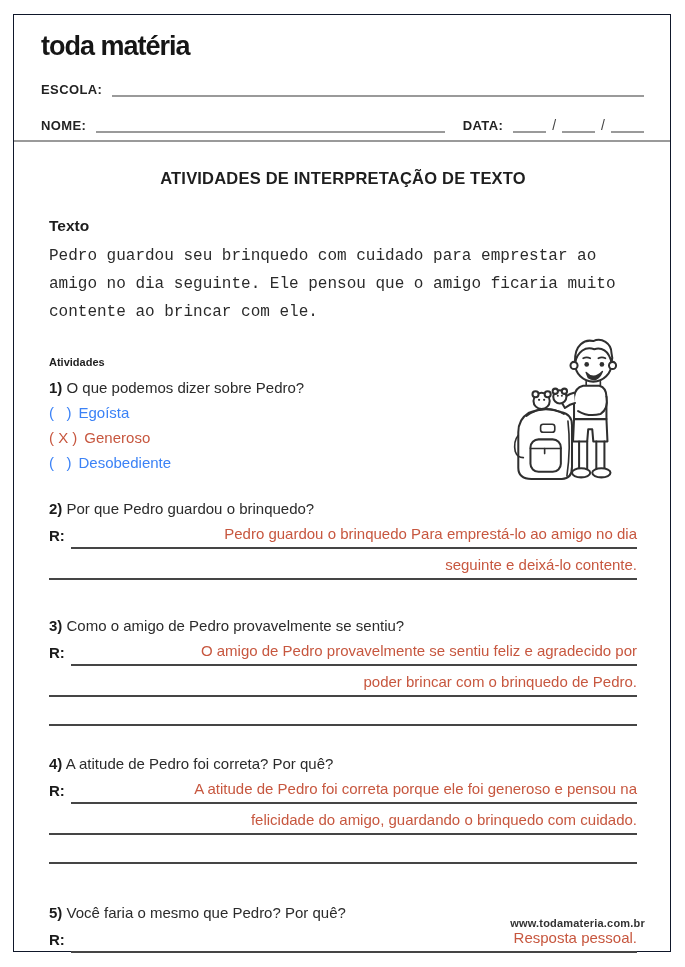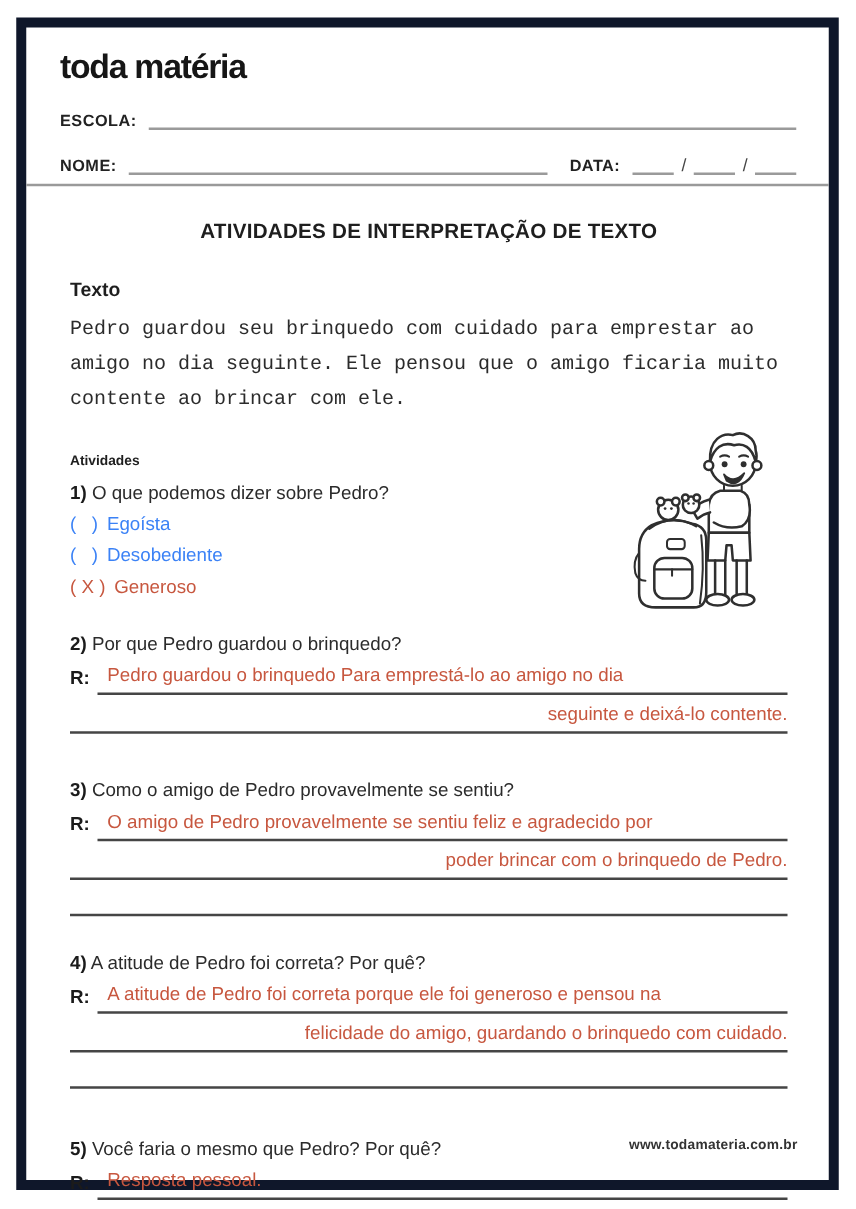--- a/index.html
+++ b/index.html
@@ -7,21 +7,21 @@
   .page {
     position:relative;
     width:685px; height:967px;
     background:#ffffff;
     font-family:"Liberation Sans", sans-serif;
     color:#2b2b2b;
     overflow:hidden;
   }
   .frame {
     position:absolute; left:13px; top:14px; width:658px; height:938px;
-    border:8px solid #0f172a;
+    border:1px solid #0f172a;
     background:#ffffff;
   }
   
   .header {
     height:127px;
     border-bottom:2px solid #9a9a9a;
     padding:14px 26px 0 27px;
   }
   .logo {
     font-size:27px; font-weight:bold; letter-spacing:-1px; color:#161616;
@@ -59,21 +59,21 @@
   .qa { }
   .qa2 { margin-top:14px; }
   .qa3 { margin-top:37px; }
   .qa4 { margin-top:29px; }
   .qa5 { margin-top:40px; }
   .answer-first { display:flex; align-items:flex-end; margin-top:8px; }
   .r-label { font-size:15px; font-weight:bold; color:#1b1b1b; padding-bottom:5px; }
   .answer-line {
     flex:1; margin-left:6px; padding:0 0 5px 8px;
     border-bottom:2px solid #454545;
-    font-size:15px; color:var(--answer-red);
+    font-size:15px; color:var(--answer-red);text-align:right;
   }
   .answer-cont {
     margin-top:7px; padding:0 0 5px 22px;
     border-bottom:2px solid #454545;
     font-size:15px; color:var(--answer-red);text-align:right;
   }
   .blank-line { margin-top:7px; height:22px; border-bottom:2px solid #454545; }
   .footer {
     position:absolute; right:25px; bottom:22px;
     font-size:11px; font-weight:bold; color:#333333; letter-spacing:0.2px;
@@ -113,25 +113,25 @@
       <div class="activities-row">
         <div class="act-left">
           <div class="act-heading">Atividades</div>
           <div class="question">
             <span class="qnum">1)</span>
             <span>O que podemos dizer sobre Pedro?</span>
           </div>
           <div class="option">
             <span class="marker">(   )</span><span>Egoísta</span>
           </div>
+          <div class="option selected">
+            <span class="marker">( X )</span><span>Generoso</span>
+          </div>
           <div class="option">
             <span class="marker">(   )</span><span>Desobediente</span>
-          </div>
-          <div class="option selected">
-            <span class="marker">( X )</span><span>Generoso</span>
           </div>
         </div>
         <div class="act-right illustration">
           <svg viewBox="0 0 120 150" width="122" height="152" fill="none" stroke="#2f2f2f" stroke-width="2" stroke-linecap="round" stroke-linejoin="round">
 
             <circle cx="81" cy="29" r="18" fill="#ffffff"></circle>
             <path d="M 63 28 C 62 10 73 5 81 7 C 89 3 99 9 99 19 C 100 22 100 25 99 28 C 96 16 89 13 82 15 C 73 12 66 17 63 28 Z" fill="#ffffff"></path>
             <circle cx="62" cy="31" r="3.5" fill="#ffffff"></circle>
             <circle cx="100" cy="31" r="3.5" fill="#ffffff"></circle>
             <circle cx="74.5" cy="30" r="2.3" fill="#2f2f2f" stroke="none"></circle>

